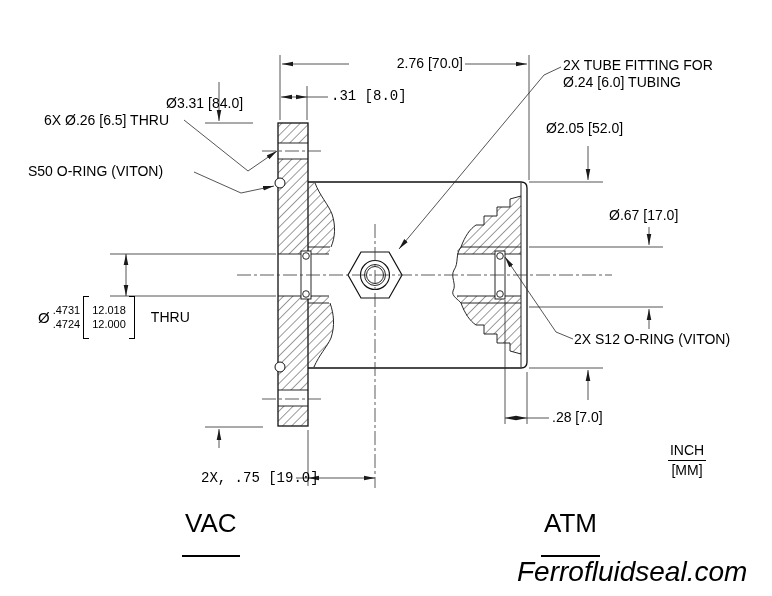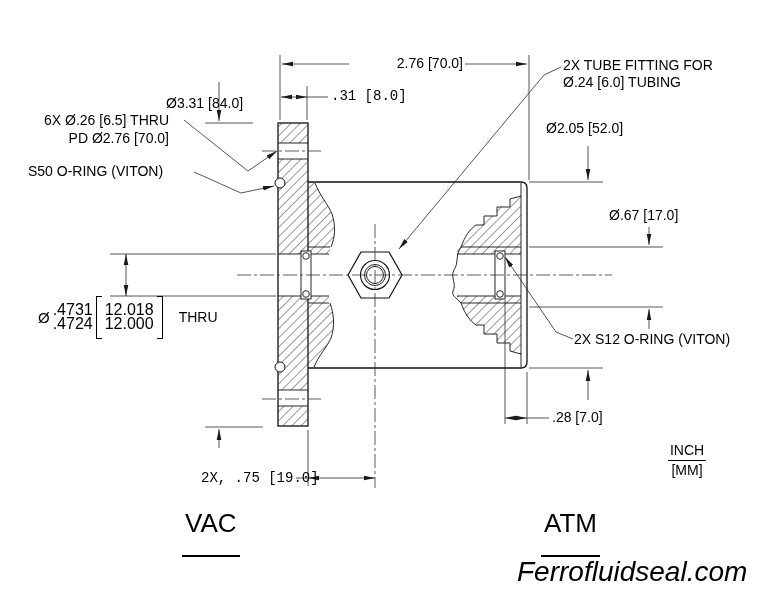--- a/index.html
+++ b/index.html
@@ -4,21 +4,21 @@
 <style>
   html,body{margin:0;padding:0;background:#fff;}
   .canvas{position:relative;width:772px;height:596px;background:#fff;overflow:hidden;
           font-family:"Liberation Sans",sans-serif;color:#000;}
   .canvas svg{position:absolute;left:0;top:0;}
   .lbl{position:absolute;font-size:14px;line-height:16px;white-space:nowrap;color:#000;}
   .lbl2{line-height:17px;}
   .r{text-align:right;}
   .c{text-align:center;}
   .dia-block{position:absolute;display:flex;align-items:center;gap:3px;height:44px;}
-  .stack{display:flex;flex-direction:column;font-size:16px;line-height:14px;text-align:left;}
+  .stack{display:flex;flex-direction:column;font-size:11px;line-height:14px;text-align:left;}
   .brk{width:5px;height:41px;border:1.6px solid #000;}
   .brk-l{border-right:none;}
   .brk-r{border-left:none;}
   .dia-sym{font-size:15px;}
   .thru{font-size:14px;margin-left:13px;}
   .units{position:absolute;font-size:14px;line-height:19px;text-align:center;}
   .units .top{display:inline-block;border-bottom:1.4px solid #000;padding:0 2px 0 2px;}
   .big{position:absolute;font-size:26px;font-weight:400;}
   .big span{display:inline-block;border-bottom:2px solid #000;padding:0 3px 16px 3px;}
   .brand{position:absolute;font-size:28px;font-style:italic;white-space:nowrap;}
@@ -174,21 +174,20 @@
 
 <div class="lbl lbl2" style="left:563px;top:57px;">
   <div>2X TUBE FITTING FOR</div>
   <div>Ø.24 [6.0] TUBING</div>
 </div>
 
 <div class="lbl" style="left:546px;top:120px;">Ø2.05 [52.0]</div>
 
 <div class="lbl r" style="left:28px;top:111px;width:141px;line-height:18px;">
   <div>6X Ø.26 [6.5] THRU</div>
-  <div>PD Ø2.76 [70.0]</div>
 </div>
 
 <div class="lbl" style="left:28px;top:163px;">S50 O-RING (VITON)</div>
 
 <div class="lbl" style="left:609px;top:207px;">Ø.67 [17.0]</div>
 
 <div class="dia-block" style="left:38px;top:295px;">
   <span class="dia-sym">Ø</span>
   <span class="stack">
     <span>.4731</span>

